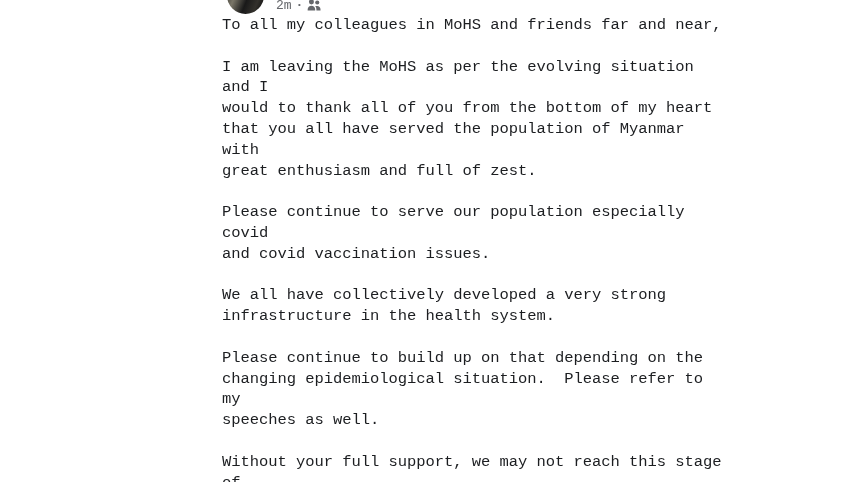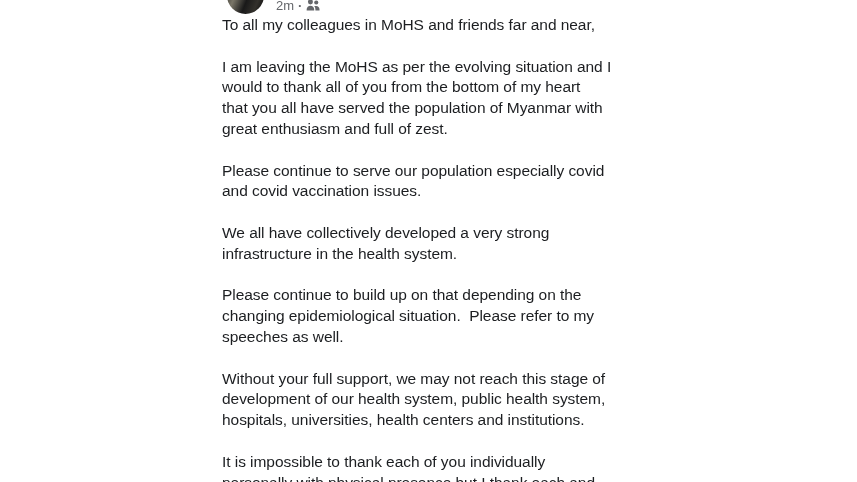--- a/index.html
+++ b/index.html
@@ -7,21 +7,21 @@
     padding: 0;
     width: 857px;
     height: 482px;
     overflow: hidden;
     background: var(--background, #ffffff);
   }
   .page {
     position: relative;
     width: 857px;
     height: 482px;
-    font-family: Liberation Sans, sans-serif;
+    font-family: Liberation Mono, monospace;
     background: var(--background, #ffffff);
   }
   .avatar {
     position: absolute;
     left: 227px;
     top: -23px;
     width: 37px;
     height: 37px;
     border-radius: 50%;
     background: linear-gradient(112deg, #45433d 12%, #7a7668 30%, #191919 56%, #33312c 78%, #101010 95%);

